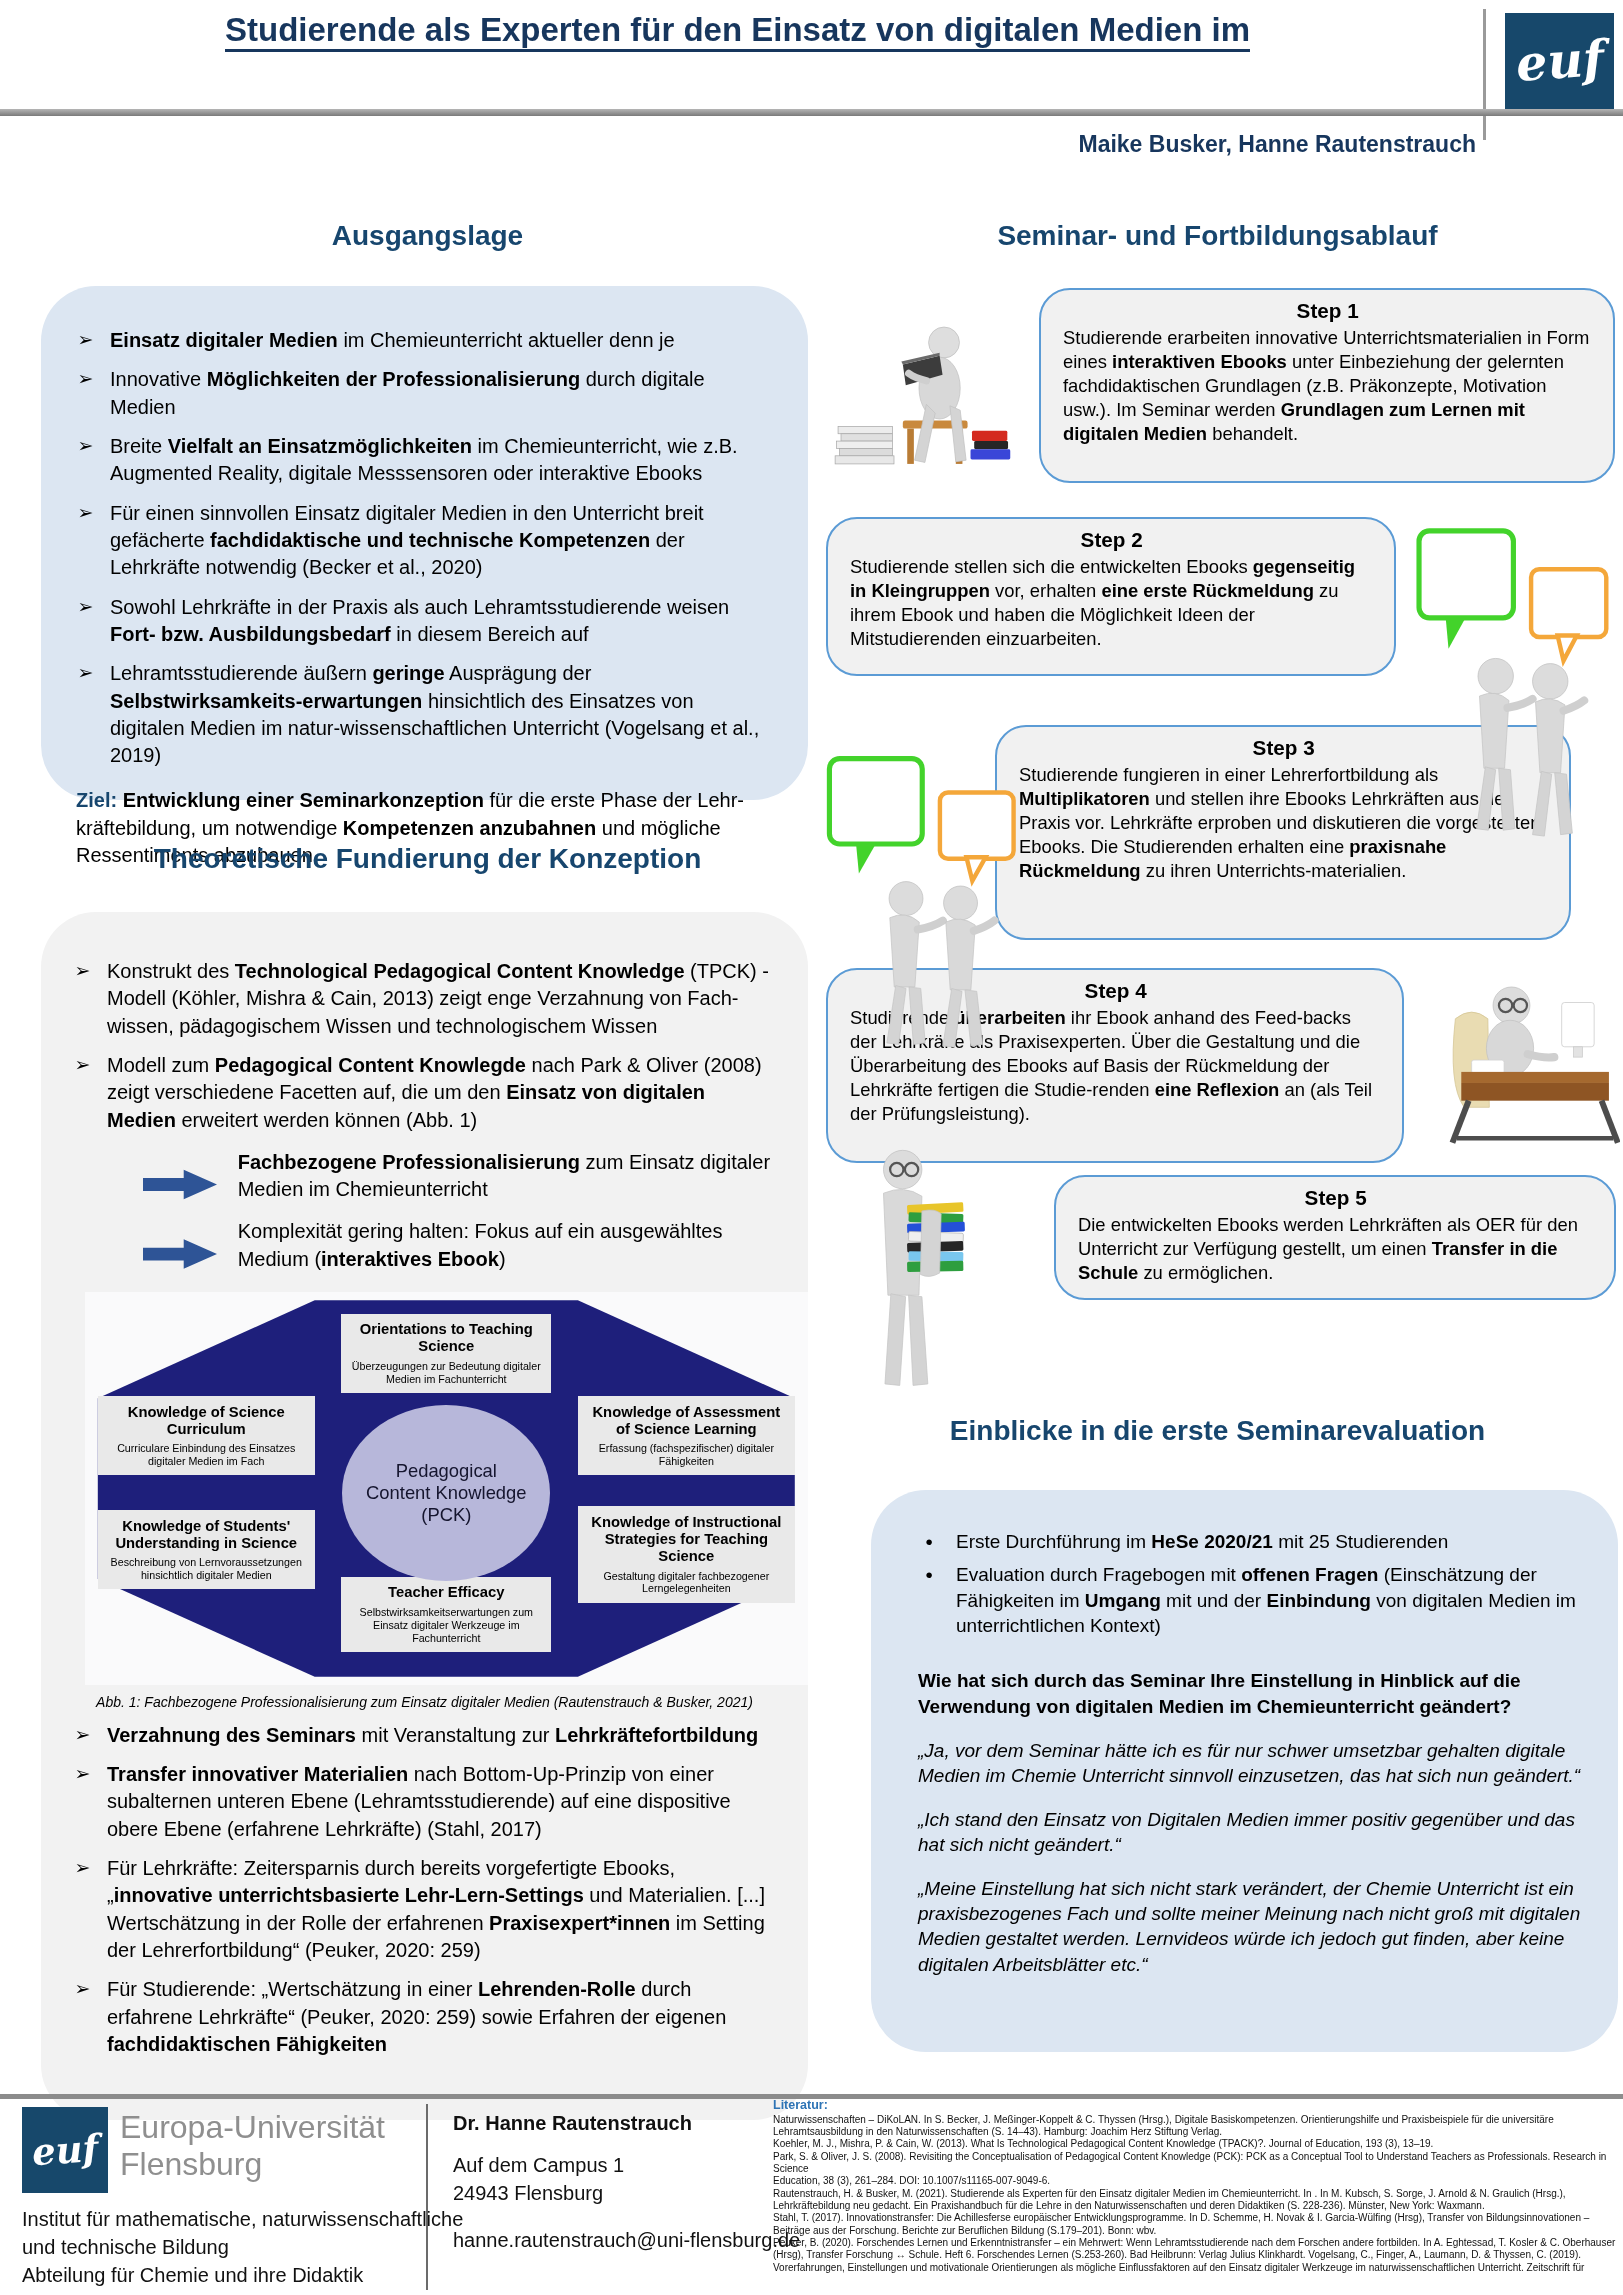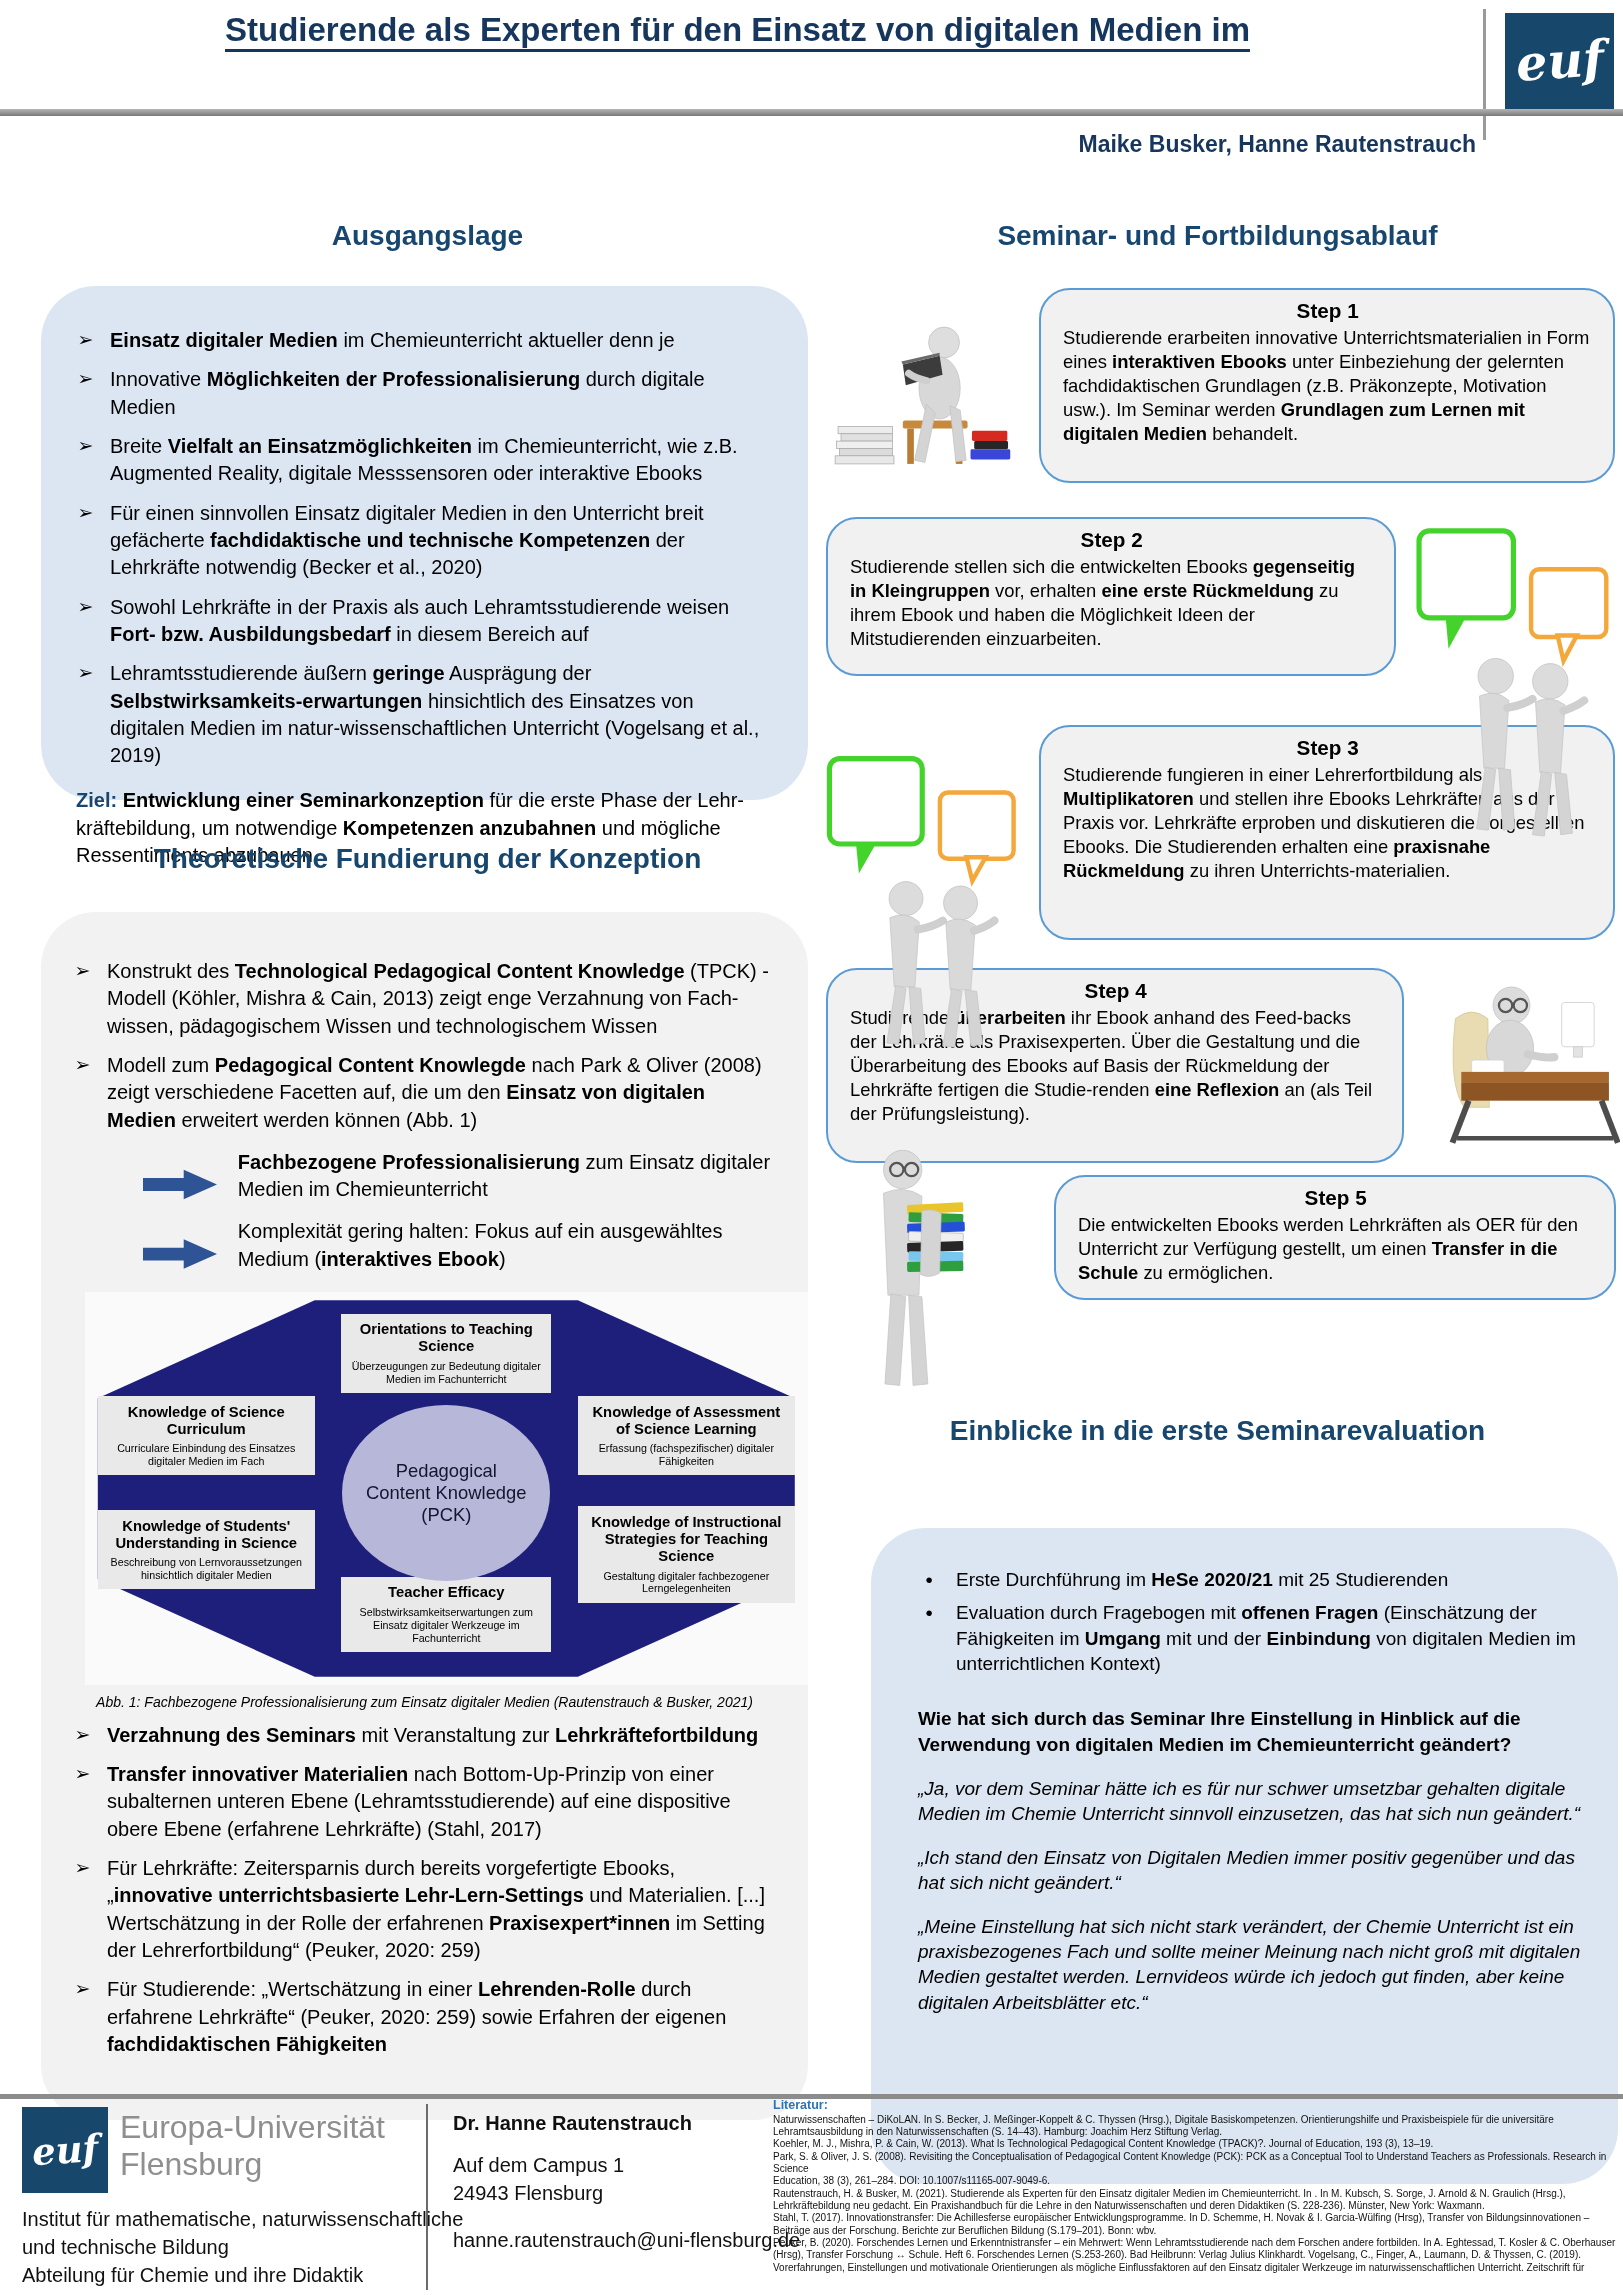--- a/index.html
+++ b/index.html
@@ -164,21 +164,21 @@
   <div class="sec-h" style="left:834px;top:220px;">Seminar- und Fortbildungsablauf</div>
 
   <div class="step" style="left:1039px;top:288px;width:576px;height:195px;">
     <div class="step-title">Step 1</div>
     <div class="step-body"><span>Studierende erarbeiten innovative Unterrichtsmaterialien in Form eines </span><b>interaktiven Ebooks</b><span> unter Einbeziehung der gelernten fachdidaktischen Grundlagen (z.B. Präkonzepte, Motivation usw.). Im Seminar werden </span><b>Grundlagen zum Lernen mit digitalen Medien</b><span> behandelt.</span></div>
   </div>
   <div class="step" style="left:826px;top:517px;width:570px;height:159px;">
     <div class="step-title">Step 2</div>
     <div class="step-body"><span>Studierende stellen sich die entwickelten Ebooks </span><b>gegenseitig in Kleingruppen</b><span> vor, erhalten </span><b>eine erste Rückmeldung</b><span> zu ihrem Ebook und haben die Möglichkeit Ideen der Mitstudierenden einzuarbeiten.</span></div>
   </div>
-  <div class="step" style="left:1039px;top:725px;width:576px;height:215px;">
+  <div class="step" style="left:995px;top:725px;width:576px;height:215px;">
     <div class="step-title">Step 3</div>
     <div class="step-body"><span>Studierende fungieren in einer Lehrerfortbildung als </span><b>Multiplikatoren</b><span> und stellen ihre Ebooks Lehrkräften aus der Praxis vor. Lehrkräfte erproben und diskutieren die vorgestellten Ebooks. Die Studierenden erhalten eine </span><b>praxisnahe Rückmeldung</b><span> zu ihren Unterrichts-materialien.</span></div>
   </div>
   <div class="step" style="left:826px;top:968px;width:578px;height:195px;">
     <div class="step-title">Step 4</div>
     <div class="step-body"><span>Studierende </span><b>überarbeiten</b><span> ihr Ebook anhand des Feed-backs der Lehrkräfte als Praxisexperten. Über die Gestaltung und die Überarbeitung des Ebooks auf Basis der Rückmeldung der Lehrkräfte fertigen die Studie-renden </span><b>eine Reflexion</b><span> an (als Teil der Prüfungsleistung).</span></div>
   </div>
   <div class="step" style="left:1054px;top:1175px;width:562px;height:125px;">
     <div class="step-title">Step 5</div>
     <div class="step-body"><span>Die entwickelten Ebooks werden Lehrkräften als OER für den Unterricht zur Verfügung gestellt, um einen </span><b>Transfer in die Schule</b><span> zu ermöglichen.</span></div>
@@ -301,21 +301,21 @@
       <rect x="84" y="112" width="78" height="13" rx="2" fill="#2450d8" transform="rotate(-2 123 118)"></rect>
       <rect x="86" y="125" width="74" height="13" rx="2" fill="#efefef" stroke="#b5b5b5" transform="rotate(2 123 131)"></rect>
       <rect x="84" y="138" width="76" height="13" rx="2" fill="#262626" transform="rotate(-2 122 144)"></rect>
       <rect x="86" y="151" width="74" height="13" rx="2" fill="#79c7ee" transform="rotate(1 123 157)"></rect>
       <rect x="84" y="164" width="76" height="14" rx="2" fill="#2e9e3f" transform="rotate(-1 122 171)"></rect>
     </g>
     <path d="M104 96 Q122 92 130 100 L128 180 Q114 188 102 182 Z" fill="#d4d4d4" stroke="#c4c4c4"></path>
   </svg>
 
   <div class="sec-h" style="left:834px;top:1415px;">Einblicke in die erste Seminarevaluation</div>
-  <div class="bigbox box-blue" style="left:871px;top:1490px;width:747px;height:656px;padding:32px 32px 0 47px;box-sizing:border-box;margin-top:38px;">
+  <div class="bigbox box-blue" style="left:871px;top:1490px;width:747px;height:562px;padding:32px 32px 0 47px;box-sizing:border-box;">
     <div class="li-dot"><span>Erste Durchführung im </span><b>HeSe 2020/21</b><span> mit 25 Studierenden</span></div>
     <div class="li-dot"><span>Evaluation durch Fragebogen mit </span><b>offenen Fragen</b><span> (Einschätzung der Fähigkeiten im </span><b>Umgang</b><span> mit und der </span><b>Einbindung</b><span> von digitalen Medien im unterrichtlichen Kontext)</span></div>
     <div class="question">Wie hat sich durch das Seminar Ihre Einstellung in Hinblick auf die Verwendung von digitalen Medien im Chemieunterricht geändert?</div>
     <div class="quote">„Ja, vor dem Seminar hätte ich es für nur schwer umsetzbar gehalten digitale Medien im Chemie Unterricht sinnvoll einzusetzen, das hat sich nun geändert.“</div>
     <div class="quote">„Ich stand den Einsatz von Digitalen Medien immer positiv gegenüber und das hat sich nicht geändert.“</div>
     <div class="quote">„Meine Einstellung hat sich nicht stark verändert, der Chemie Unterricht ist ein praxisbezogenes Fach und sollte meiner Meinung nach nicht groß mit digitalen Medien gestaltet werden. Lernvideos würde ich jedoch gut finden, aber keine digitalen Arbeitsblätter etc.“</div>
   </div>
 
   <div class="hrule2"></div>
   <div class="f-vline"></div>

